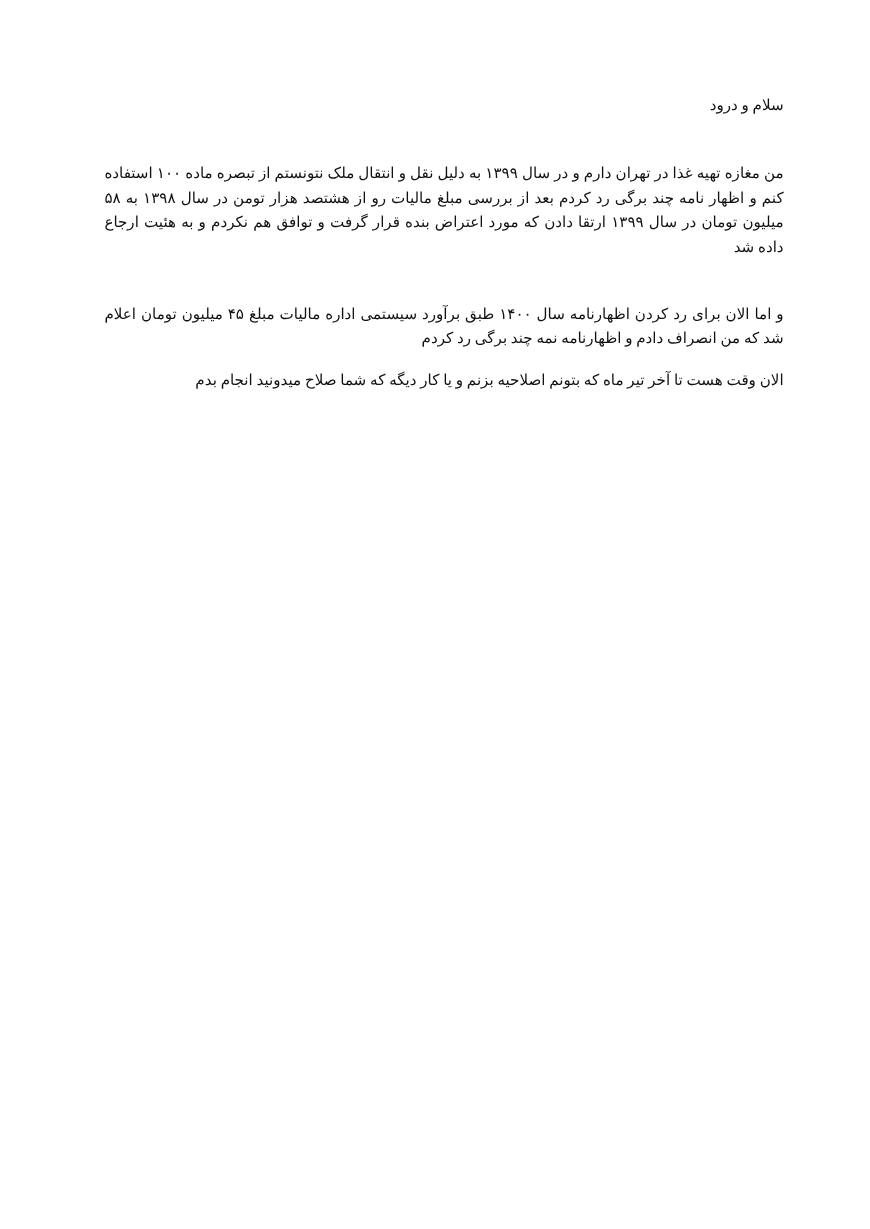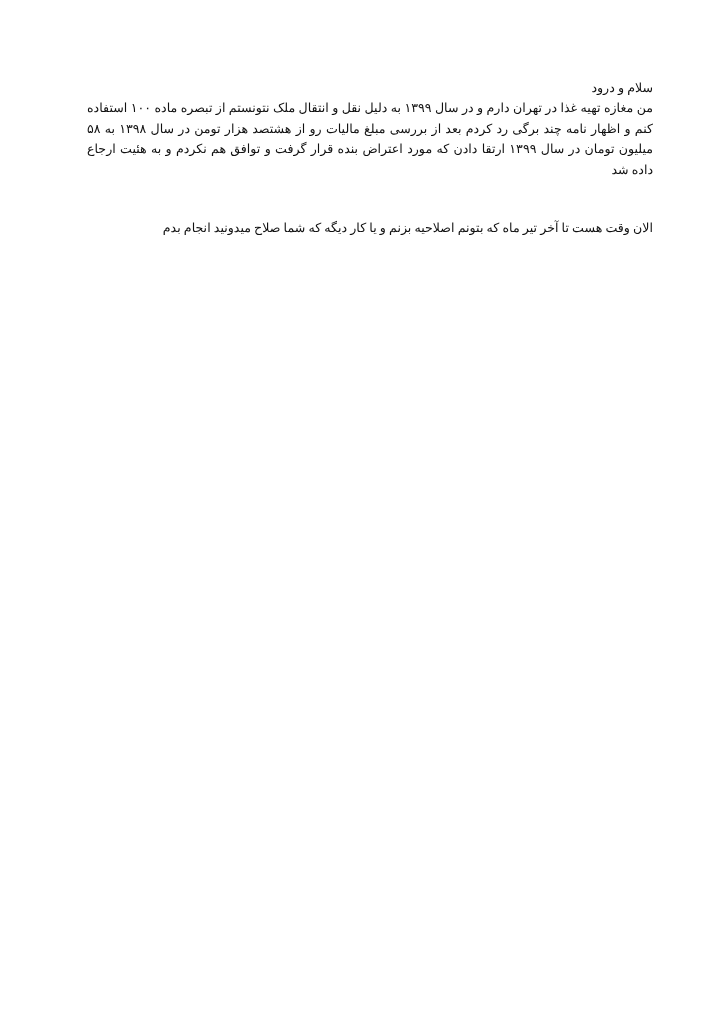--- a/index.html
+++ b/index.html
@@ -32,29 +32,31 @@
   }
   .para {
     margin: 0;
     font-size: 12.6px;
     line-height: 1.62;
     letter-spacing: 0.1px;
     color: #111111;
     white-space: normal;
   }
   .para.spaced-before {
-    margin-top: 38px;
+    margin-top: 14px;
   }
   .para.block {
     text-align: justify;
     text-align-last: right;
+    margin-top: 36px;
   }
 </style>
 </head>
 <body>
 
 <div class="page">
   <div class="doc-body">
     <p class="para">سلام و درود</p>
     <p class="para block">من مغازه تهیه غذا در تهران دارم و در سال ۱۳۹۹ به دلیل نقل و انتقال ملک نتونستم از تبصره ماده ۱۰۰ استفاده کنم و اظهار نامه چند برگی رد کردم بعد از بررسی مبلغ مالیات رو از  هشتصد هزار تومن در سال ۱۳۹۸  به ۵۸ میلیون تومان در سال ۱۳۹۹ ارتقا دادن که مورد اعتراض بنده قرار گرفت و توافق هم نکردم و به هئیت ارجاع داده شد</p>
+    <p class="para block">و اما الان برای رد کردن اظهارنامه سال ۱۴۰۰ طبق برآورد سیستمی اداره مالیات مبلغ ۴۵ میلیون تومان اعلام شد که من انصراف دادم و  اظهارنامه نمه چند برگی رد کردم</p>
     <p class="para spaced-before">الان وقت هست تا آخر تیر ماه که بتونم اصلاحیه بزنم و یا کار دیگه که شما صلاح میدونید انجام بدم</p>
   </div>
 </div>
 
 </body></html>

